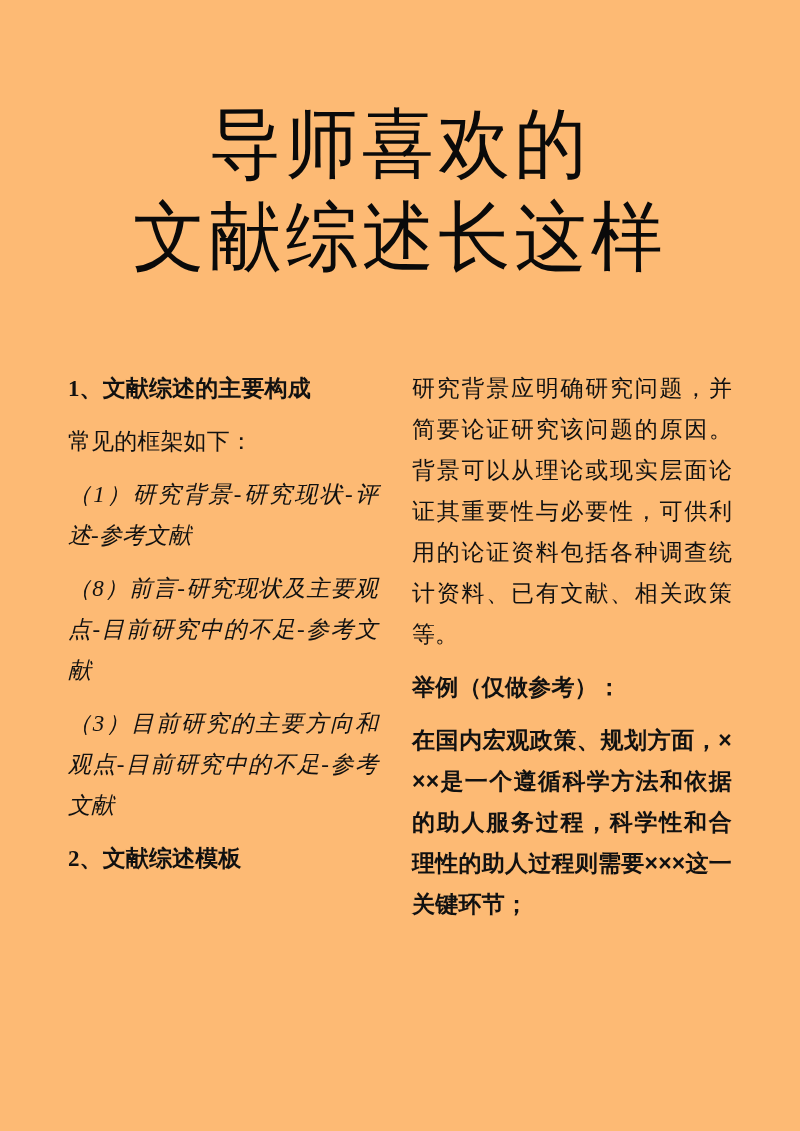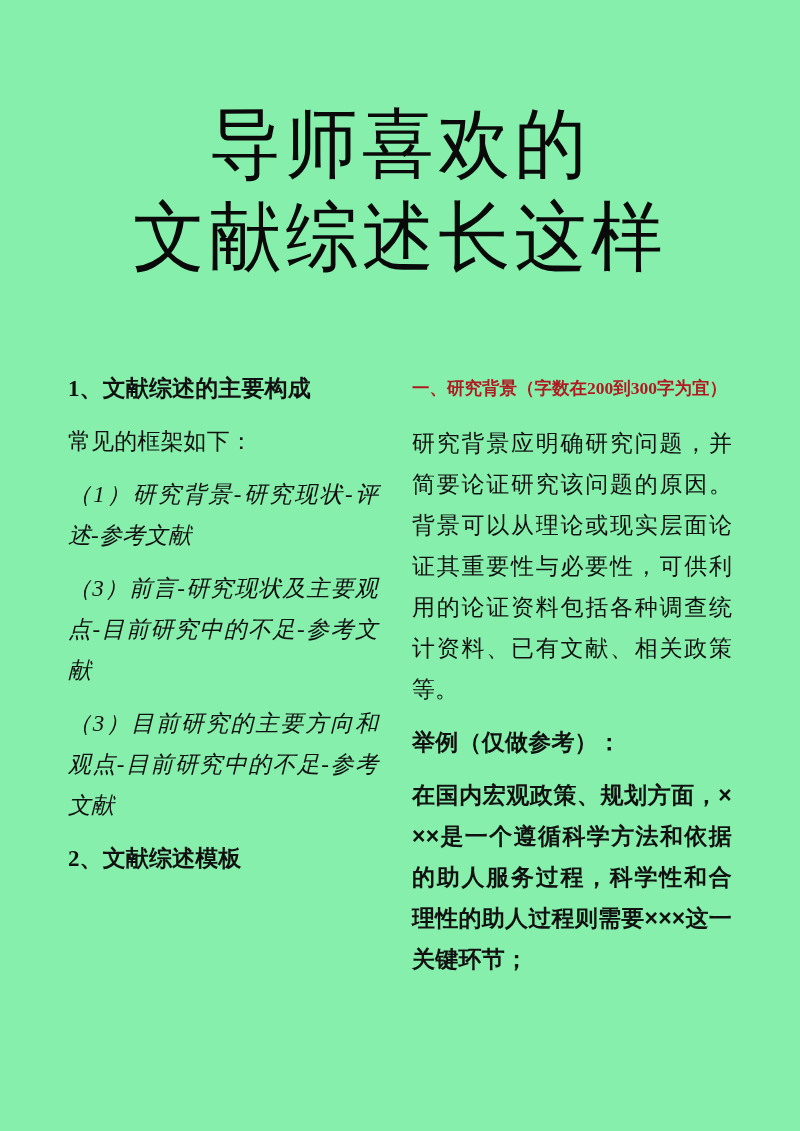--- a/index.html
+++ b/index.html
@@ -16,21 +16,21 @@
     font-family: "Liberation Serif", "DejaVu Serif", serif;
     color: #111111;
     -webkit-font-smoothing: antialiased;
   }
 
   .page {
     position: absolute;
     inset: 0;
     width: 800px;
     height: 1131px;
-    background: #86efac;
+    background: #fdba74;
   }
 
   
   .title-block {
     position: absolute;
     top: 96px;
     left: 0;
     width: 800px;
     text-align: center;
     line-height: 1.0;
@@ -131,31 +131,30 @@
 
     <div class="col col-left">
 
       <p class="blk serif-bold">1、文献综述的主要构成</p>
 
 
       <p class="blk serif-regular">常见的框架如下：</p>
 
       <p class="blk serif-regular list-item">（1）研究背景-研究现状-评述-参考文献</p>
 
-      <p class="blk serif-regular list-item">（3）前言-研究现状及主要观点-目前研究中的不足-参考文献</p>
+      <p class="blk serif-regular list-item">（8）前言-研究现状及主要观点-目前研究中的不足-参考文献</p>
 
       <p class="blk serif-regular list-item">（3）目前研究的主要方向和观点-目前研究中的不足-参考文献</p>
 
       <p class="blk serif-bold">2、文献综述模板</p>
 
     </div>
 
     <div class="col col-right">
 
-      <p class="heading-red" style="color: rgb(176, 27, 34);">一、研究背景（字数在200到300字为宜）</p>
 
       <p class="blk serif-regular">研究背景应明确研究问题，并简要论证研究该问题的原因。背景可以从理论或现实层面论证其重要性与必要性，可供利用的论证资料包括各种调查统计资料、已有文献、相关政策等。</p>
 
       <p class="blk sans-bold">举例（仅做参考）：</p>
 
 
       <p class="blk sans-bold">在国内宏观政策、规划方面，×××是一个遵循科学方法和依据的助人服务过程，科学性和合理性的助人过程则需要×××这一关键环节；</p>
 
     </div>
 

